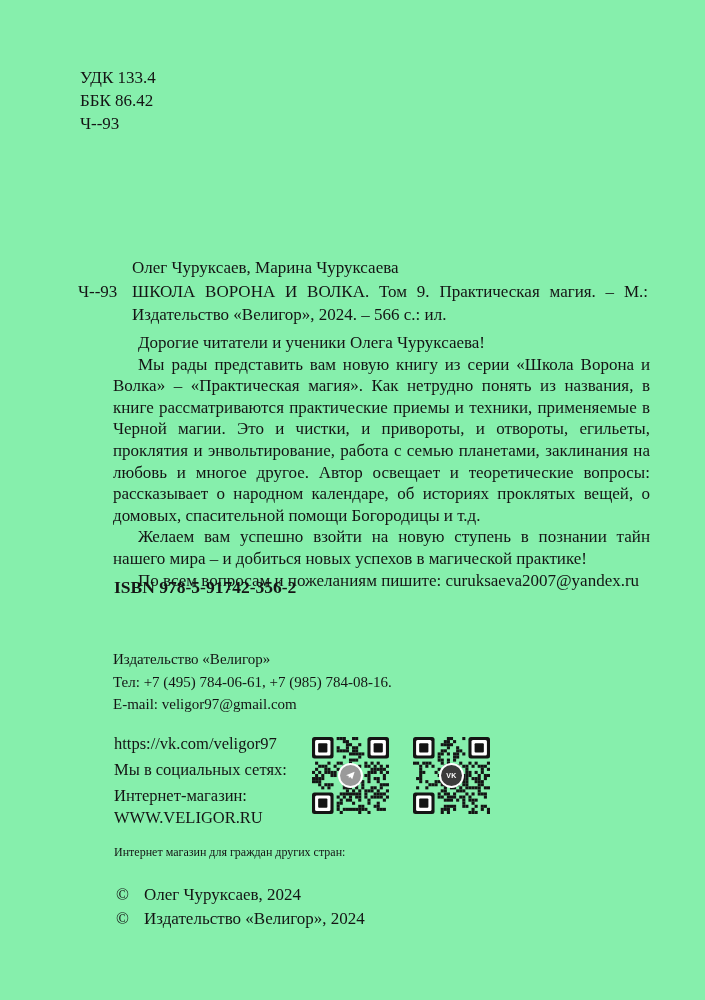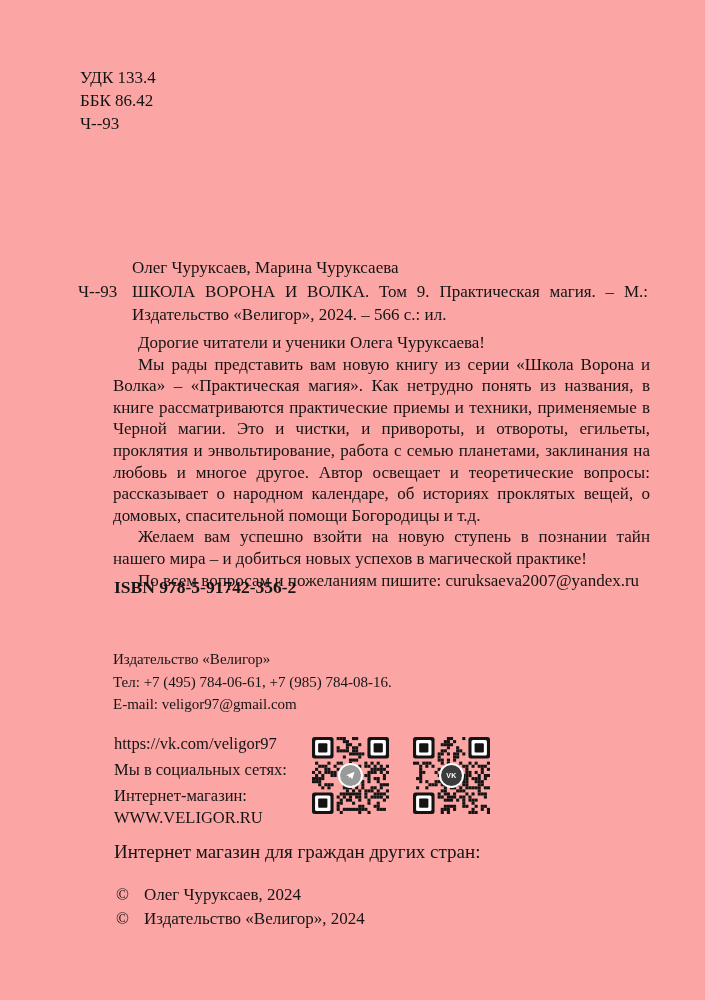--- a/index.html
+++ b/index.html
@@ -1,19 +1,19 @@
 <!DOCTYPE html>
 <html lang="ru"><head>
 <meta charset="utf-8">
 <style>
   html,body{margin:0;padding:0;background:#e8e8e8;}
   .page{
     position:relative;
     width:705px;height:1000px;
-    background:#fca5a5;
+    background:#86efac;
     font-family:"Liberation Serif","DejaVu Serif",serif;
     color:#141414;
     overflow:hidden;
     margin:0 auto;
   }
   .abs{position:absolute;}
 
   
   .udk-block{left:80px;top:66px;font-size:17px;line-height:23px;}
 
@@ -30,21 +30,21 @@
   
   .isbn{left:114px;top:577px;font-size:17.5px;font-weight:bold;}
 
   
   .publisher{left:113px;top:648px;width:537px;text-align:left;font-size:15px;line-height:22.5px;}
 
   
   .social-left{left:114px;top:733px;font-size:16.5px;}
   .social-left .row{line-height:22px;}
   .social-left .gap{margin-top:4px;}
-  .social-bottom{left:114px;top:840px;font-size:19px;line-height:24px;}
+  .social-bottom{left:114px;top:840px;font-size:12px;line-height:24px;}
 
   .qr{width:77px;height:77px;}
   .qr-telegram{left:312px;top:737px;}
   .qr-vk{left:413px;top:737px;}
   .qr{position:absolute;}
   .qr svg{display:block;}
   .qr .icon-overlay{
     position:absolute;inset:0;
     display:flex;align-items:center;justify-content:center;
     pointer-events:none;

